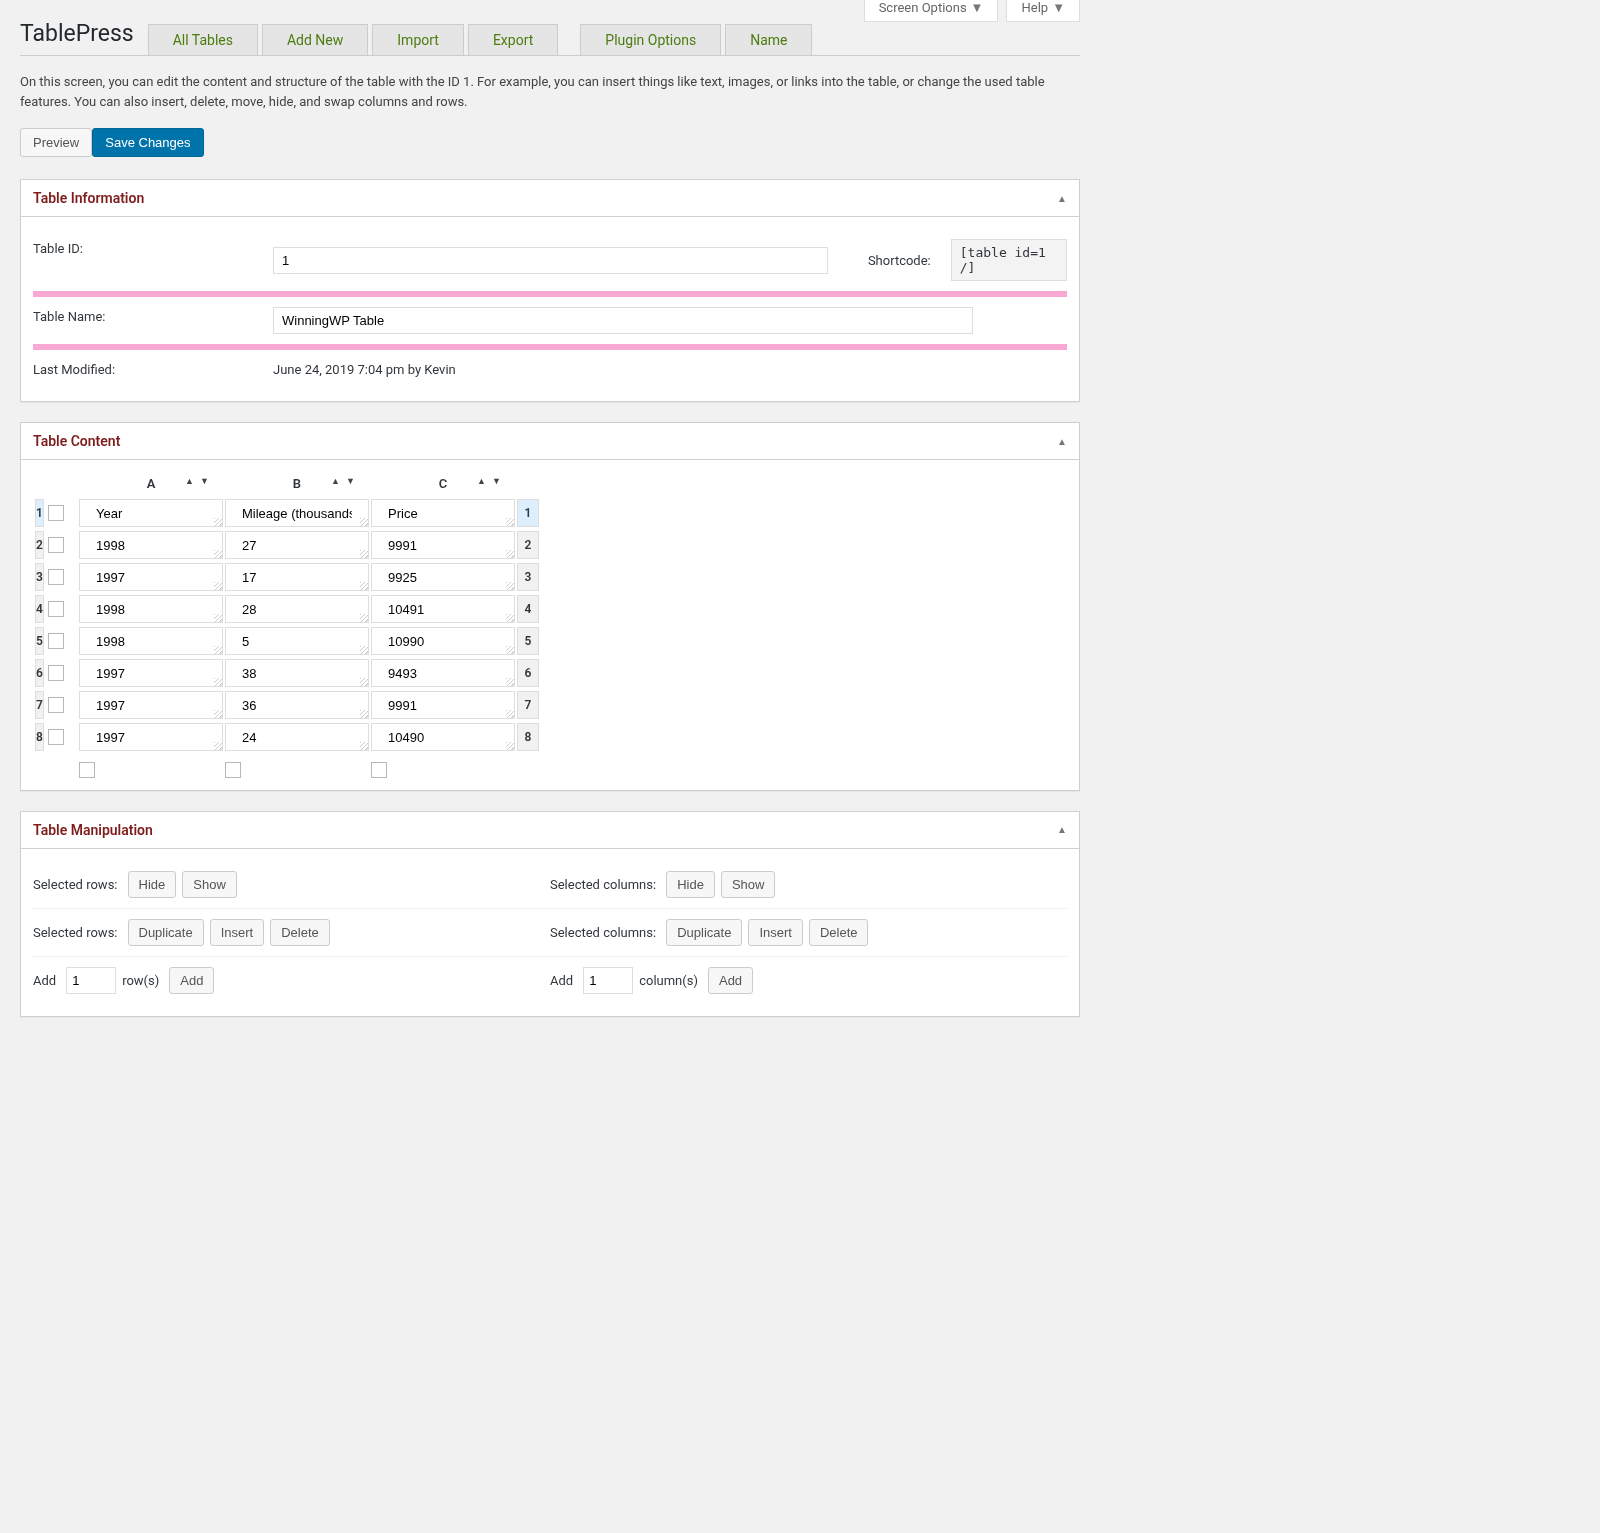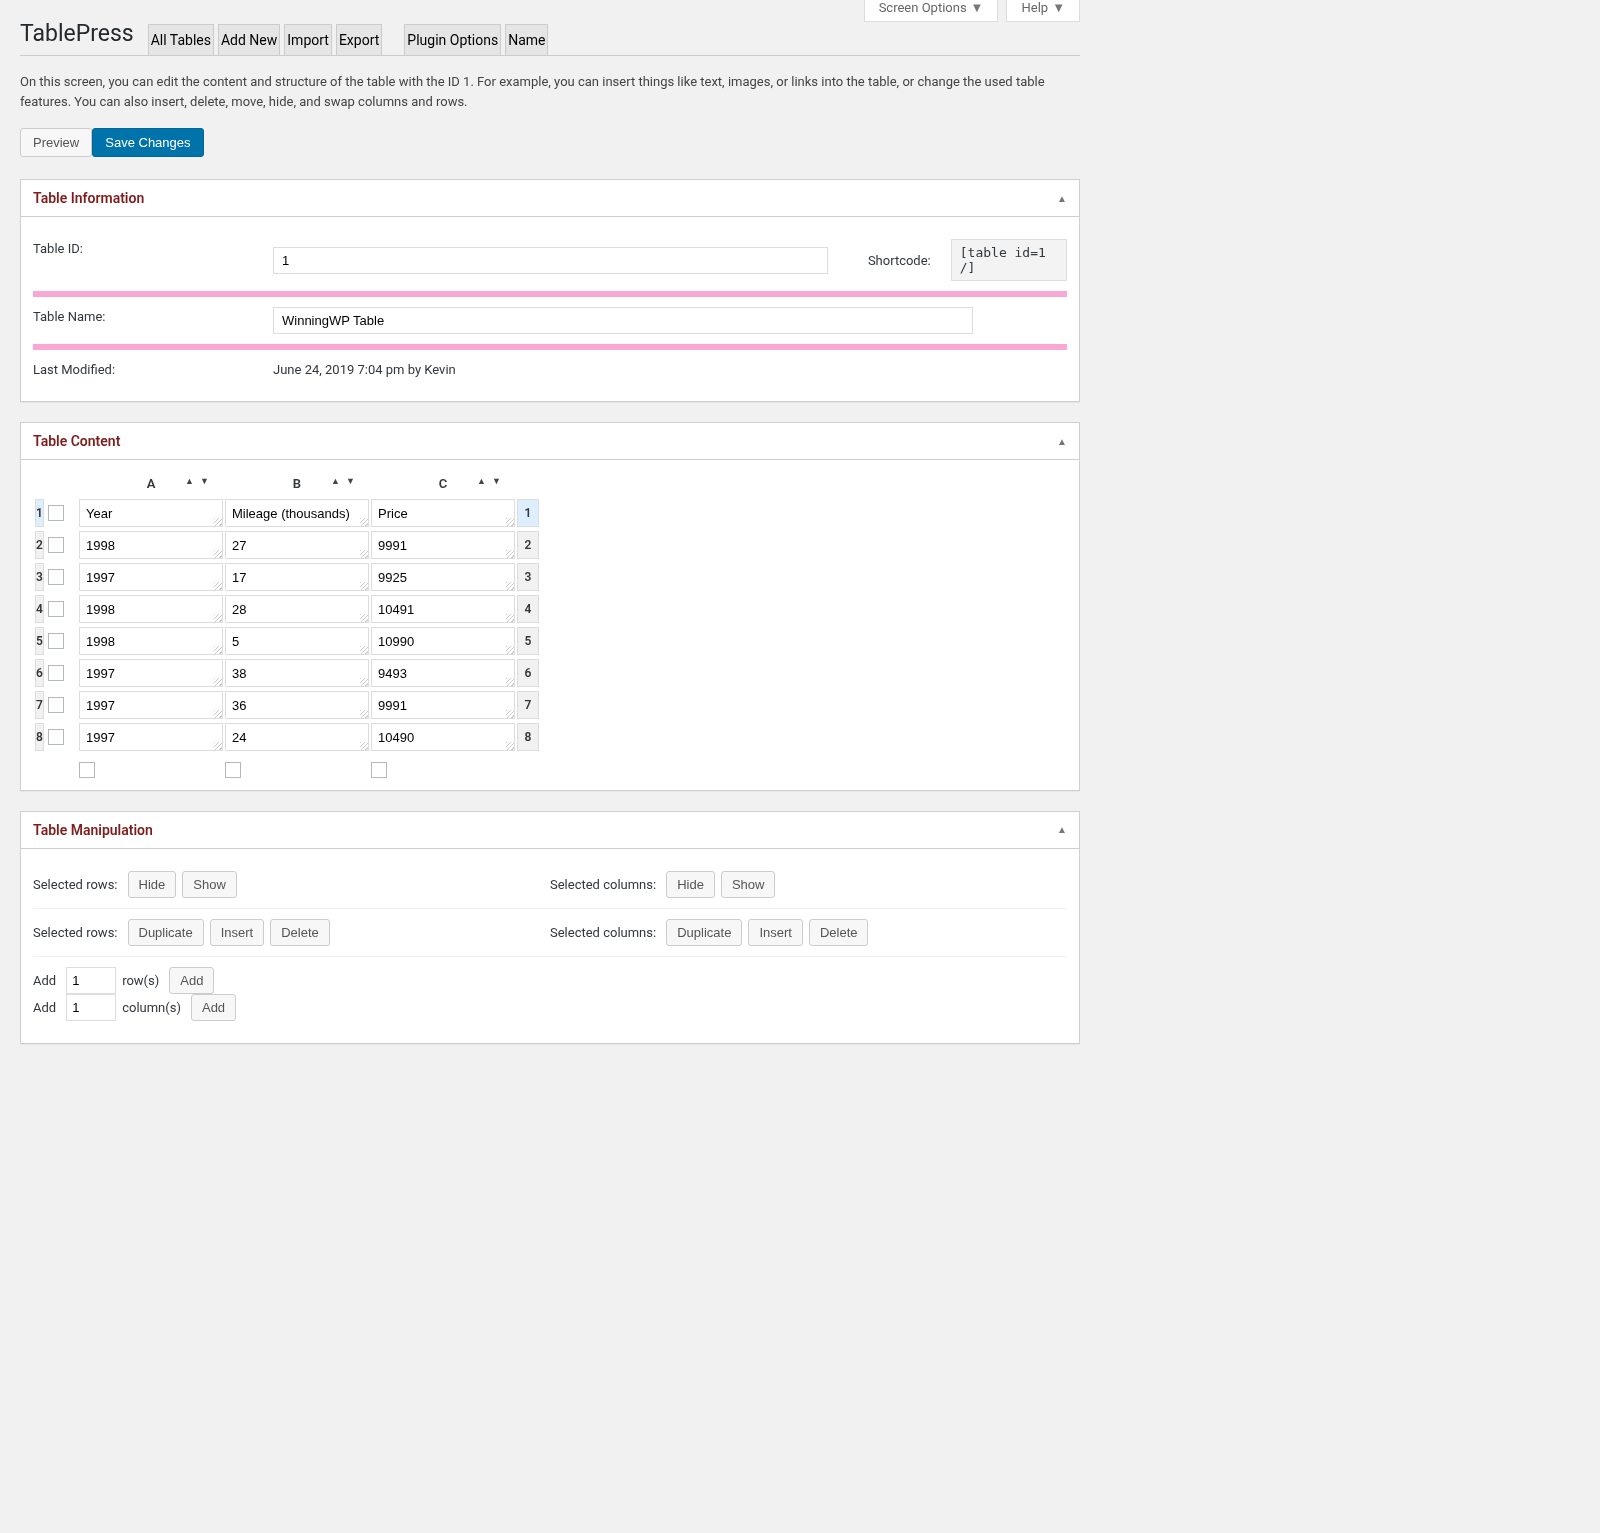--- a/index.html
+++ b/index.html
@@ -1,20 +1,20 @@
 <!DOCTYPE html>
 <html><head>
 <meta charset="utf-8">
 <style>
 * { box-sizing: border-box; margin: 0; padding: 0; }
 body { font-family: -apple-system, BlinkMacSystemFont, "Segoe UI", Roboto, sans-serif; font-size: 13px; color: #32373c; background: #f1f1f1; }
 .wrap { padding: 0 20px 20px; max-width: 1100px; }
 .top-tabs { display: flex; align-items: flex-end; border-bottom: 1px solid #ccc; position: relative; }
 .page-title { font-size: 23px; font-weight: 400; padding: 0 14px 8px 0; color: #23282d; }
-.nav-tab { border: 1px solid #ccc; border-bottom: none; background: #e5e5e5; color: #000000; padding: 7px 2px; margin-left: 4px; font-size: 14px; cursor: pointer; margin-top: 24px; }
+.nav-tab { border: 1px solid #ccc; border-bottom: none; background: #e5e5e5; color: #4d7c0f; padding: 7px 24px; margin-left: 4px; font-size: 14px; cursor: pointer; margin-top: 24px; }
 .nav-tab:first-of-type { margin-left: 0; }
 .screen-meta { position: absolute; right: 0; top: -6px; display: flex; gap: 8px; }
 .screen-meta .btn-meta { background: #fff; border: 1px solid #ddd; border-top: none; padding: 6px 14px; font-size: 13px; color: #666; cursor: pointer; }
 .screen-meta .btn-meta .tri { margin-left: 4px; color: #777; }
 .intro { margin: 16px 0; font-size: 13px; line-height: 1.55; color: #444; }
 .shortcode-line { margin: 8px 0 20px; font-size: 13px; display: flex; align-items: center; flex-wrap: wrap; gap: 6px; }
 .shortcode-code { font-weight: 600; font-family: Consolas, monospace; margin: 0 10px; }
 .btn { border: 1px solid #ccc; background: #f7f7f7; color: #555; padding: 6px 12px; font-size: 13px; cursor: pointer; border-radius: 3px; }
 .btn-primary { background: #0073aa; border-color: #006799; color: #fff; }
 .action-row { margin-bottom: 22px; display: flex; }
@@ -38,28 +38,28 @@
 .id-row .spacer { flex: 1; }
 
 .table-content-wrap { padding: 12px; }
 .tc-grid { display: grid; grid-template-columns: 44px 144px 144px 144px 22px; gap: 4px 2px; align-items: center; }
 .col-head { text-align: center; font-weight: 600; font-size: 13px; position: relative; padding: 4px 0; }
 .sorticons { position: absolute; right: 12px; top: 4px; font-size: 9px; color: #444; letter-spacing: 2px; }
 .rownum { background: #f1f1f1; border: 1px solid #ddd; text-align: center; font-weight: 600; padding: 6px 0; font-size: 12px; }
 .rownum.header { background: #def; }
 .rowcheck { width: 16px; height: 16px; border: 1px solid #b4b9be; display: inline-block; vertical-align: middle; }
 .cell-row { display: flex; align-items: center; gap: 4px; padding-left: 2px; }
-.cell-input { width: 100%; border: 1px solid #ddd; padding: 5px 6px; font-size: 13px; resize: none; height: 28px; }
+.cell-input { width: 100%; border: 1px solid #ddd; padding: 5px 16px; font-size: 13px; resize: none; height: 28px; }
 .cell-wrap { position: relative; }
 .cell-corner { position: absolute; right: 1px; bottom: 1px; width: 8px; height: 8px; background: repeating-linear-gradient(135deg,#ccc 0 1px,transparent 1px 3px); }
 .footer-row { margin-top: 6px; }
 
 .manip { padding: 12px; }
 .manip-row { display: flex; border-bottom: 1px solid #eee; padding: 10px 0; }
-.manip-row:last-child { border-bottom: none; flex-direction: column; }
+.manip-row:last-child { border-bottom: none; }
 .manip-col { flex: 1; display: flex; align-items: center; gap: 6px; flex-wrap: wrap; }
 .manip-col .label { font-size: 13px; margin-right: 4px; }
 .manip .btn { padding: 5px 10px; }
 .num-input { width: 50px; border: 1px solid #ddd; padding: 5px; font-size: 13px; }
 </style>
 </head>
 <body>
 
 <div class="wrap">
   <div class="top-tabs">

